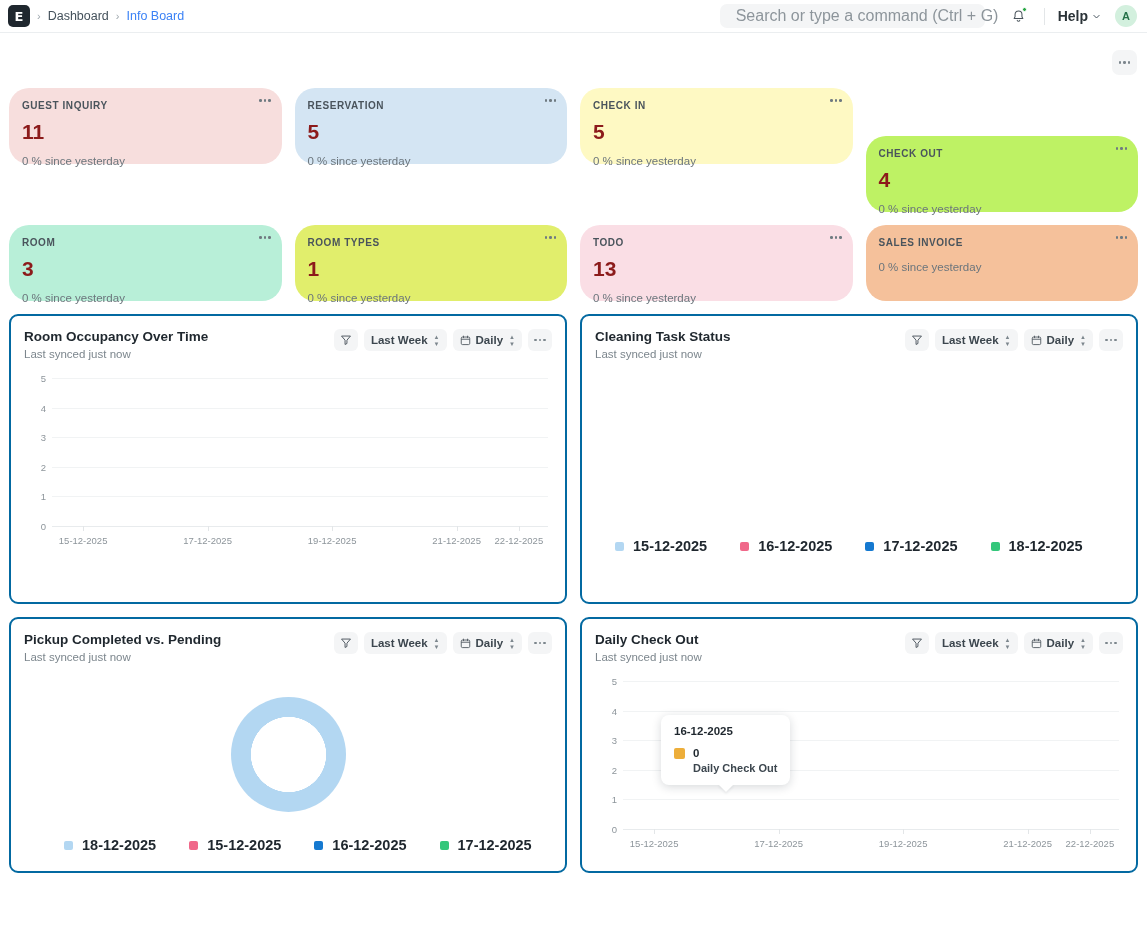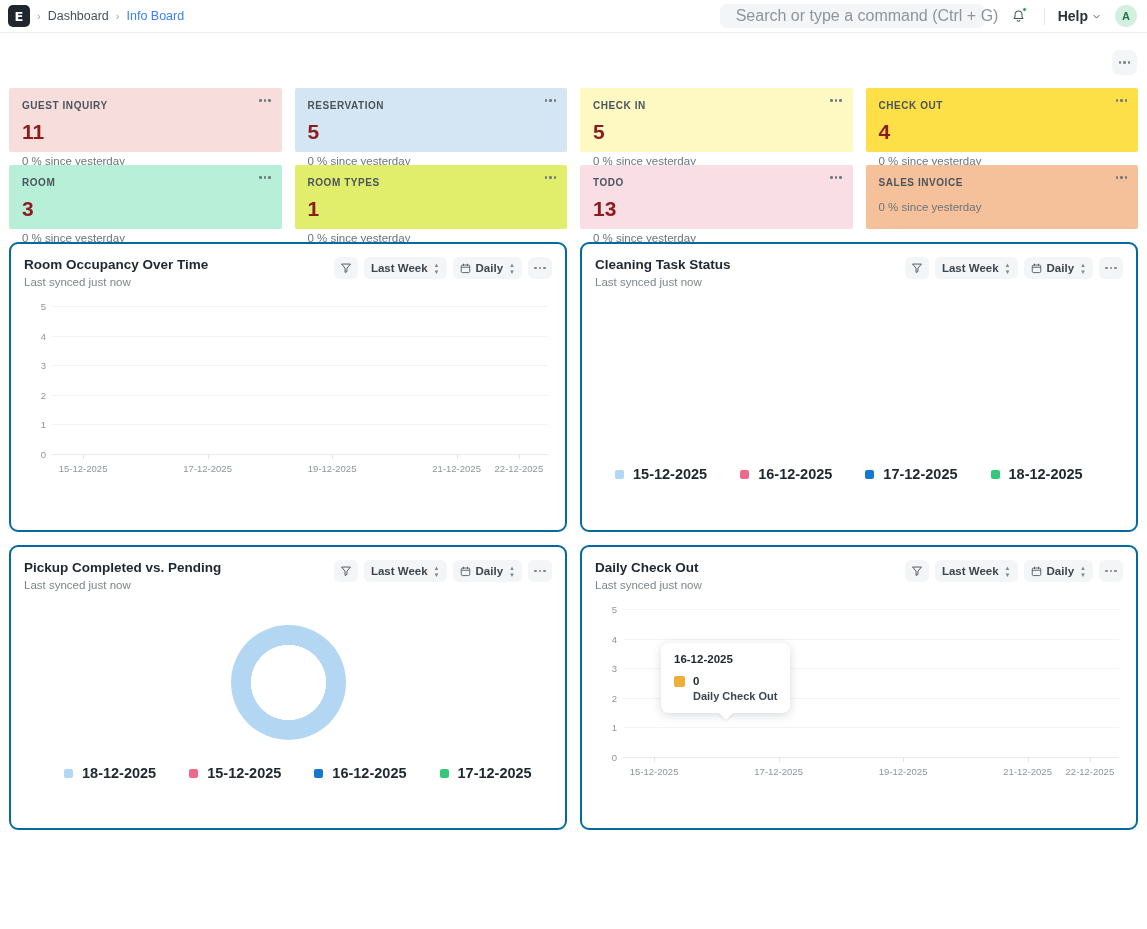--- a/index.html
+++ b/index.html
@@ -87,23 +87,23 @@
 
   
   .cards-grid {
     display: grid;
     grid-template-columns: repeat(4, 1fr);
     gap: 13px;
     padding: 0 9px;
     margin-bottom: 13px;
   }
   .ncard {
-    border-radius: 2px;
+    border-radius: 20px;
     padding: 12px 13px 14px 13px;
-    height: 64px;
+    height: 76px;
     position: relative;
   }
   .ncard-label {
     font-size: 10px; font-weight: 600; letter-spacing: 0.55px;
     color: #4a545c; text-transform: uppercase;
   }
   .ncard-value {
     font-size: 21px; font-weight: 700; color: #8c1b1b;
     margin-top: 10px; line-height: 1;
   }
@@ -123,21 +123,21 @@
     margin-bottom: 13px;
   }
   .ccard {
     background: #fff;
     border: 2px solid #0369a1;
     border-radius: 9px;
     overflow: hidden;
     position: relative;
   }
   .ccard.h1 { height: 290px; }
-  .ccard.h2 { height: 285px; }
+  .ccard.h2 { height: 256px; }
   .ccard-head {
     display: flex; align-items: flex-start;
     padding: 13px 13px 0 13px;
   }
   .ccard-title { font-size: 13.5px; font-weight: 700; color: #1f272e; }
   .ccard-sub { font-size: 11.5px; color: #7c868d; margin-top: 4px; }
   .ccard-tools { margin-left: auto; display: flex; align-items: center; gap: 6px; }
   .tool {
     height: 22px; border-radius: 6px; background: #f4f5f6;
     display: flex; align-items: center; gap: 5px;
@@ -288,21 +288,21 @@
     <div class="ncard" style="background: #fef9c3;">
       <div class="ncard-label">CHECK IN</div>
       <div class="ncard-value" style="color: rgb(140, 27, 27);">5</div>
       <div class="ncard-delta">0 % since yesterday</div>
       <div class="ncard-dots">
         <i></i>
         <i></i>
         <i></i>
       </div>
     </div>
-    <div class="ncard" style="background: #fde047;">
+    <div class="ncard" style="background: #bef264; margin-top: 48px;">
       <div class="ncard-label">CHECK OUT</div>
       <div class="ncard-value" style="color: rgb(140, 27, 27);">4</div>
       <div class="ncard-delta">0 % since yesterday</div>
       <div class="ncard-dots">
         <i></i>
         <i></i>
         <i></i>
       </div>
     </div>
     <div class="ncard" style="background: rgb(184, 239, 216);">

